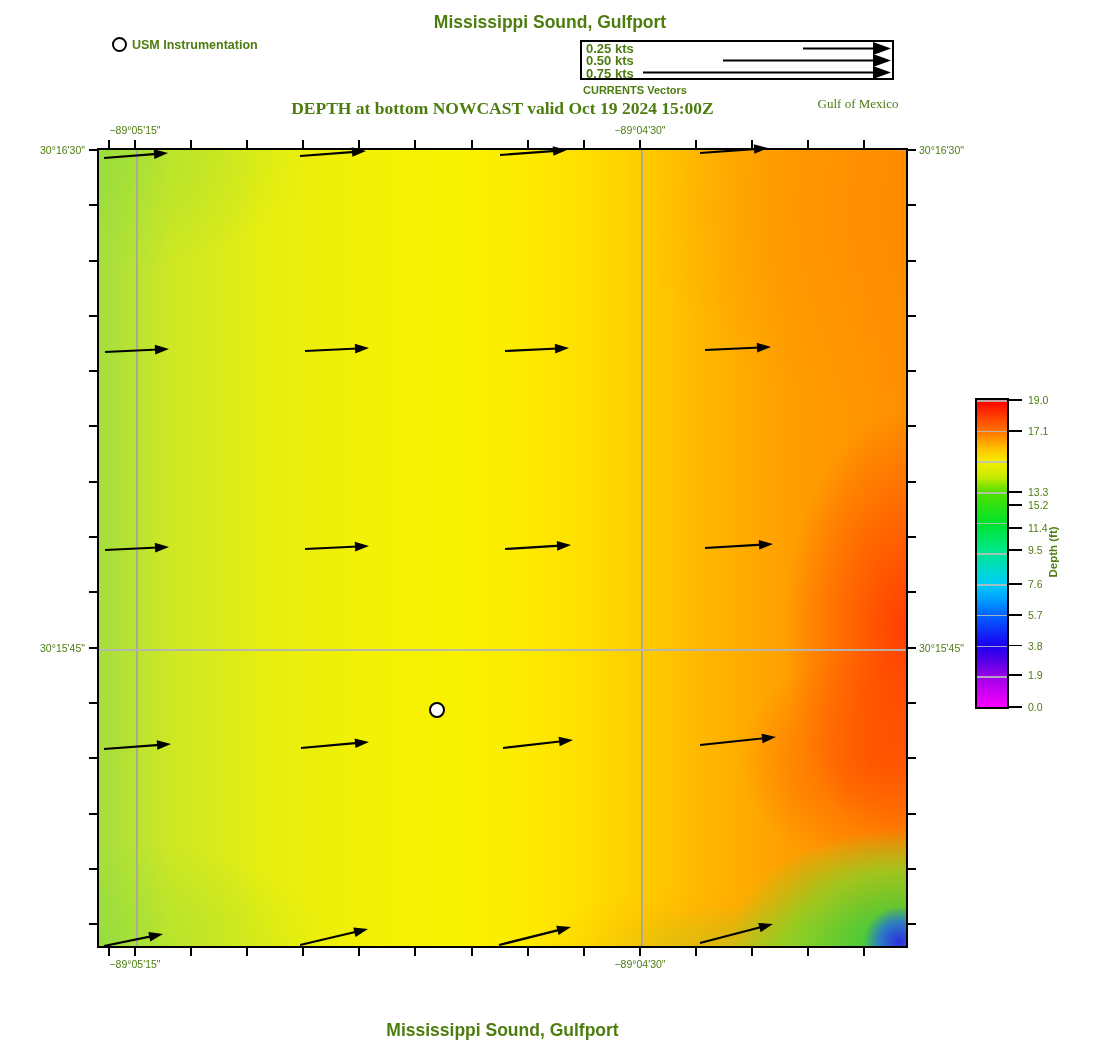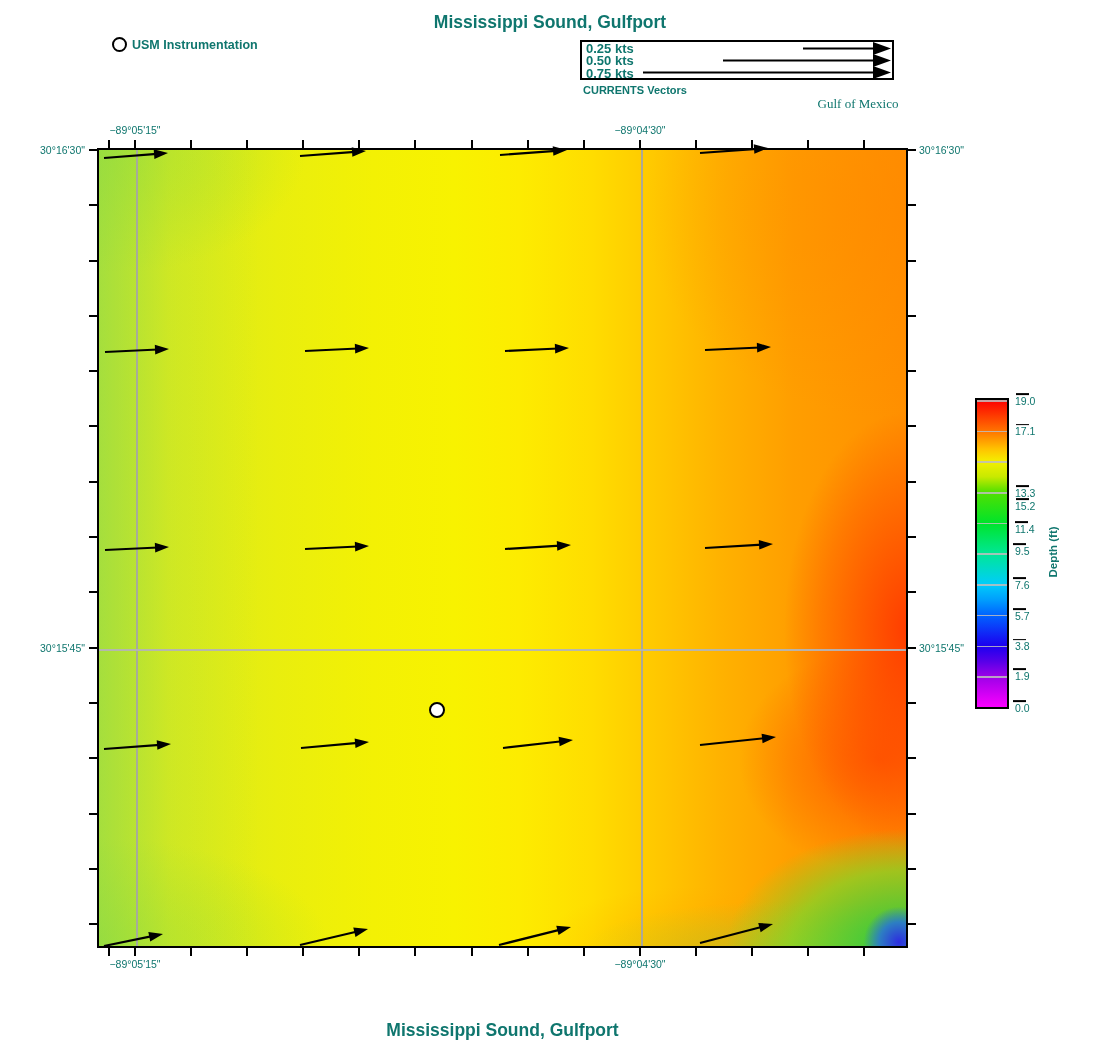--- a/index.html
+++ b/index.html
@@ -1,17 +1,17 @@
 <!DOCTYPE html>
 <html><head>
 <meta charset="utf-8">
 <style>
   html,body { margin:0; padding:0; background:#fff; }
   .canvas { position:relative; width:1100px; height:1050px; background:#fff;
-            font-family:"Liberation Sans", sans-serif; color:#0f766e; overflow:hidden; }
+            font-family:"Liberation Sans", sans-serif; color:#4d7c0f; overflow:hidden; }
 
   .title-top { position:absolute; top:12px; left:0; width:1100px; text-align:center;
                font-size:17.5px; font-weight:bold; }
   .title-bottom { position:absolute; top:1020px; left:97px; width:811px; text-align:center;
                font-size:17.5px; font-weight:bold; }
   .subtitle { position:absolute; top:98px; left:97px; width:811px; text-align:center;
               font-family:"Liberation Serif", serif; font-size:17.5px; font-weight:bold; }
   .gulf-label { position:absolute; top:96px; left:810px; width:96px; text-align:center;
               font-family:"Liberation Serif", serif; font-size:13px; font-weight:normal; }
 
@@ -62,21 +62,21 @@
 
   .colorbar { position:absolute; left:975px; top:398px; width:30px; height:307px; border:2px solid #000;
     background:
       repeating-linear-gradient(to bottom, rgba(190,190,190,0.85) 0 1.5px, transparent 1.5px 30.7px),
       linear-gradient(to bottom,
         #fd0000 0%, #ff7200 10%, #ffc300 16%, #f4ef00 20%, #c8ea00 25%, #52e000 30%,
         #00e42a 40%, #00e795 50%, #00cdfa 60%, #009ffd 65%, #0064ff 70%, #1b00f0 80%,
         #5500e8 85%, #9b00e8 90%, #fb00ff 100%);
   }
   .cb-ticks { position:absolute; left:1009px; top:398px; width:64px; height:311px; }
-  .cb-tick { position:absolute; left:0; display:flex; align-items:center; transform:translateY(-50%);flex-direction:column; }
+  .cb-tick { position:absolute; left:0; display:flex; align-items:center; transform:translateY(-50%); }
   .cb-tick-line { width:13px; height:1.8px; background:#000; }
   .cb-tick-label { margin-left:6px; font-size:10.5px; }
   .cb-title { position:absolute; left:1053px; top:552px; transform:translate(-50%,-50%) rotate(-90deg);
               font-size:11.5px; font-weight:bold; white-space:nowrap; }
 
   .instrument-marker { position:absolute; width:12px; height:12px; border:2.5px solid #000;
                        border-radius:50%; background:#fff; z-index:6; }
   #vectors-svg { position:absolute; left:0; top:0; z-index:5; pointer-events:none; }
 </style>
 </head>
@@ -92,20 +92,21 @@
   </div>
 
   <div class="cur-box"></div>
   <div class="cur-labels">
     <div>0.25 kts</div>
     <div>0.50 kts</div>
     <div>0.75 kts</div>
   </div>
   <div class="cur-title">CURRENTS Vectors</div>
 
+  <div class="subtitle">DEPTH at bottom NOWCAST valid Oct 19 2024 15:00Z</div>
   <div class="gulf-label">Gulf of Mexico</div>
 
   <div class="map">
     <div class="grid-v grid-v1"></div>
     <div class="grid-v grid-v2"></div>
     <div class="grid-h"></div>
   </div>
 
   <div class="ticks-top"></div>
   <div class="ticks-bottom"></div>

